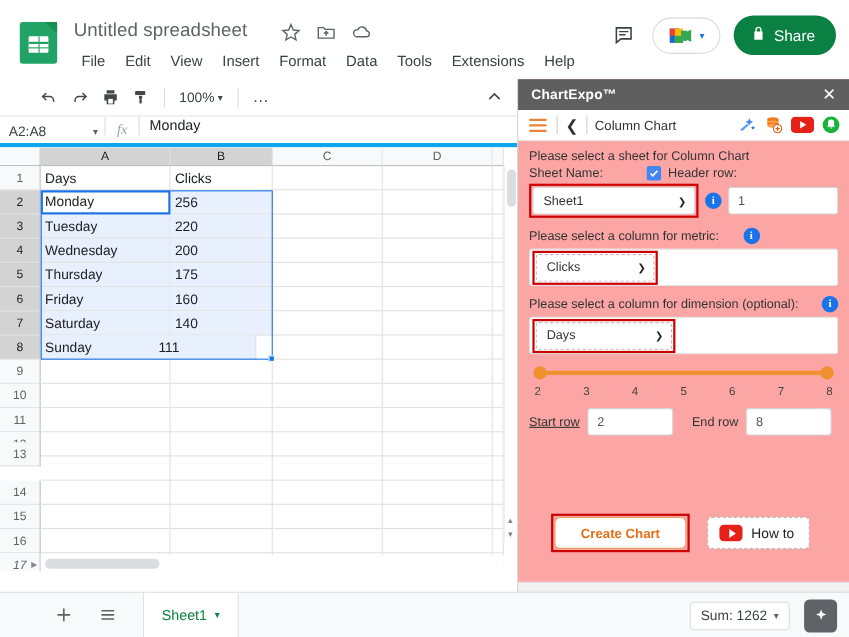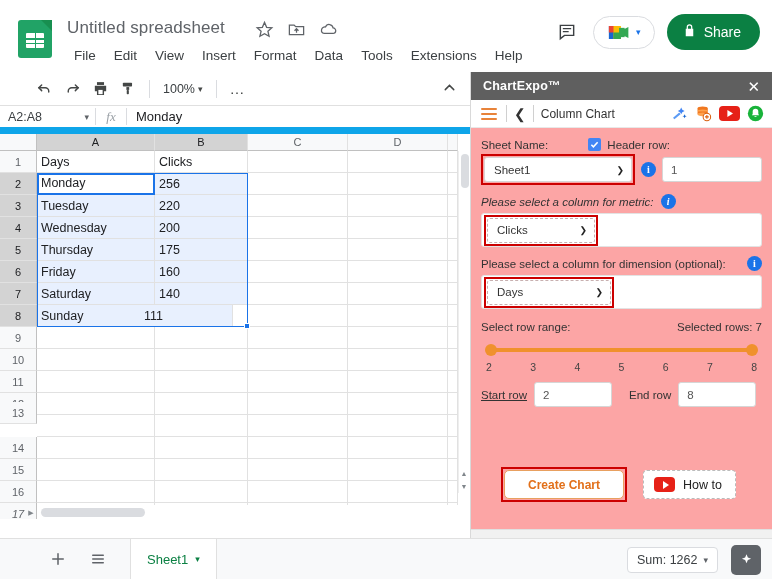--- a/index.html
+++ b/index.html
@@ -63,21 +63,21 @@
   }
   .tb-btn { width:28px; height:28px; display:flex; align-items:center; justify-content:center; color:#444746; cursor:pointer; border-radius:4px;}
   .tb-sep { width:1px; height:18px; background:#dadce0; margin:0 7px; }
   .zoom-ctl { display:flex; align-items:center; gap:3px; cursor:pointer; padding:3px 6px; border-radius:4px;}
   .zoom-ctl .zl { font-size:12.5px; color:#3c4043; }
   .tb-collapse { position:absolute; right:12px; top:7px; color:#444746; cursor:pointer;}
 
   
   .formula-bar {
     position:absolute; left:0; top:106px; width:470px; height:28px;
-    background:#fff; display:flex; align-items:center; border-bottom:7px solid #0ea5e9;
+    background:#fff; display:flex; border-bottom:4px solid #0ea5e9;
   }
   .namebox {
     width:95px; height:28px; display:flex; align-items:center; justify-content:space-between;
     padding:0 6px 0 8px; font-size:12.5px; color:#3c4043; cursor:pointer;
   }
   .fb-sep { width:1px; height:17px; background:#dadce0; }
   .fx { width:30px; display:flex; align-items:center; justify-content:center; font-size:13px;
         color:#9aa0a6; font-style:italic; font-family:"Liberation Serif", serif; }
   .fb-input { flex:1; font-size:13px; color:#202124; padding-left:9px; cursor:text; }
 
@@ -469,20 +469,21 @@
           <circle cx="10" cy="10" r="9" fill="#19b33a"></circle>
           <path d="M10 4.3a3.3 3.3 0 0 0-3.3 3.3v3l-1 1.5h8.6l-1-1.5v-3A3.3 3.3 0 0 0 10 4.3z" fill="#fff"></path>
           <path d="M8.6 12.8a1.45 1.45 0 0 0 2.8 0z" fill="#fff"></path>
         </svg>
       </span>
     </span>
   </div>
 
   <div class="ce-body">
 
+    <div class="ce-lbl">Please select a sheet for Column Chart</div>
 
     <div class="row-flex" style="justify-content:space-between;align-items:center;margin-top:2px;">
       <span class="ce-lbl" style="margin:0;">Sheet Name:</span>
       <span class="row-flex" style="align-items:center;gap:6px;margin-right:92px;">
         <span class="chk">
           <svg viewBox="0 0 14 14" width="11" height="11" fill="none" stroke="#fff" stroke-width="2">
               <path d="M3 7.3l2.6 2.6L11 4.2"></path>
             </svg>
         </span>
         <span class="ce-lbl" style="margin:0;">Header row:</span>
@@ -493,21 +494,21 @@
       <span class="redbox">
         <span class="ce-select">
           <span>Sheet1</span>
           <span class="chev">❯</span>
         </span>
       </span>
       <span class="info-i">i</span>
       <span class="ce-input" style="flex:1;">1</span>
     </div>
 
-    <div class="row-flex" style="align-items:center;gap:7px;margin-top:9px;font-style:italic;">
+    <div class="row-flex" style="align-items:center;gap:22px;margin-top:9px;">
       <span class="ce-lbl" style="margin:0;">Please select a column for metric:</span>
       <span class="info-i">i</span>
     </div>
 
     <div class="ce-panelbox" style="margin-top:4px;height:34px;display:flex;align-items:center;padding-left:2px;">
       <span class="redbox">
         <span class="ce-select dashed" style="width:108px;">
           <span>Clicks</span>
           <span class="chev">❯</span>
         </span>
@@ -521,24 +522,20 @@
 
     <div class="ce-panelbox" style="margin-top:4px;height:34px;display:flex;align-items:center;padding-left:2px;">
       <span class="redbox">
         <span class="ce-select dashed" style="width:124px;">
           <span>Days</span>
           <span class="chev">❯</span>
         </span>
       </span>
     </div>
 
-    <div class="row-flex" style="justify-content:space-between;margin-top:12px;">
-      <span class="ce-lbl" style="margin:0;">Select row range:</span>
-      <span class="ce-lbl" style="margin:0;">Selected rows: 7</span>
-    </div>
 
     <div class="slider-wrap">
       <div class="slider-track"></div>
       <div class="slider-knob" style="left:4px;"></div>
       <div class="slider-knob" style="right:4px;"></div>
     </div>
     <div class="tick-row">
       <span>2</span>
       <span>3</span>
       <span>4</span>

